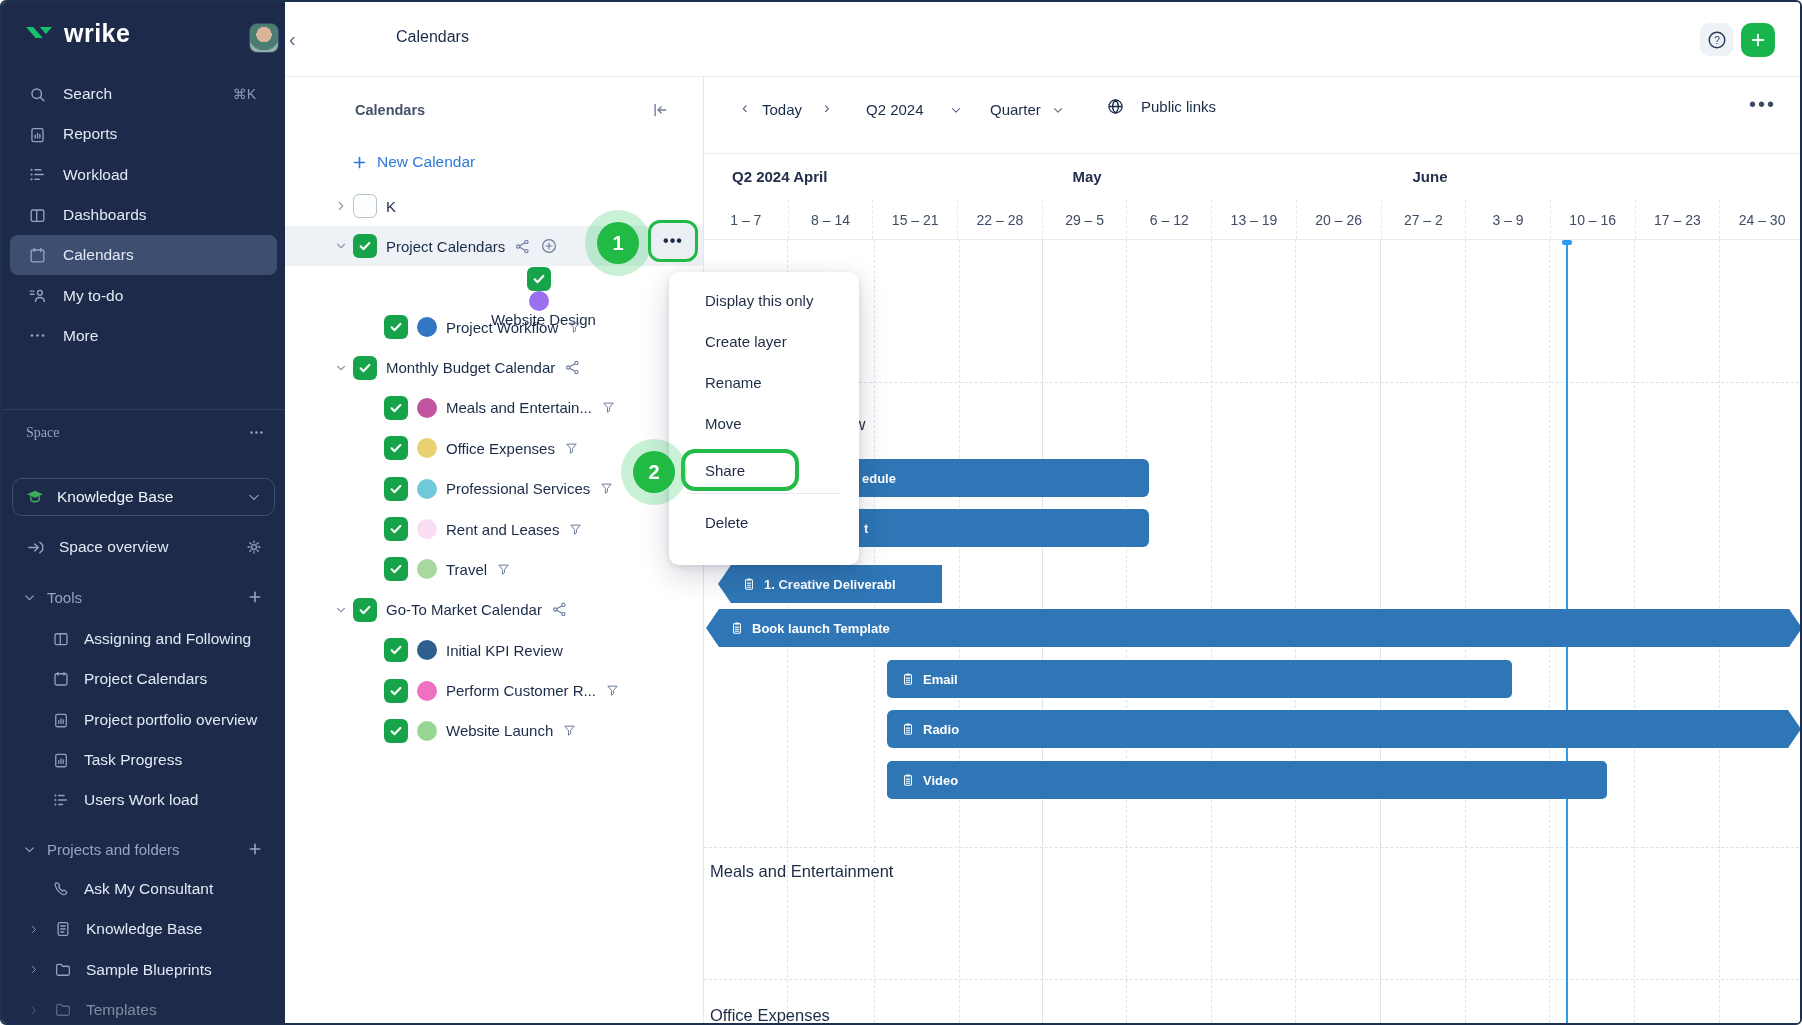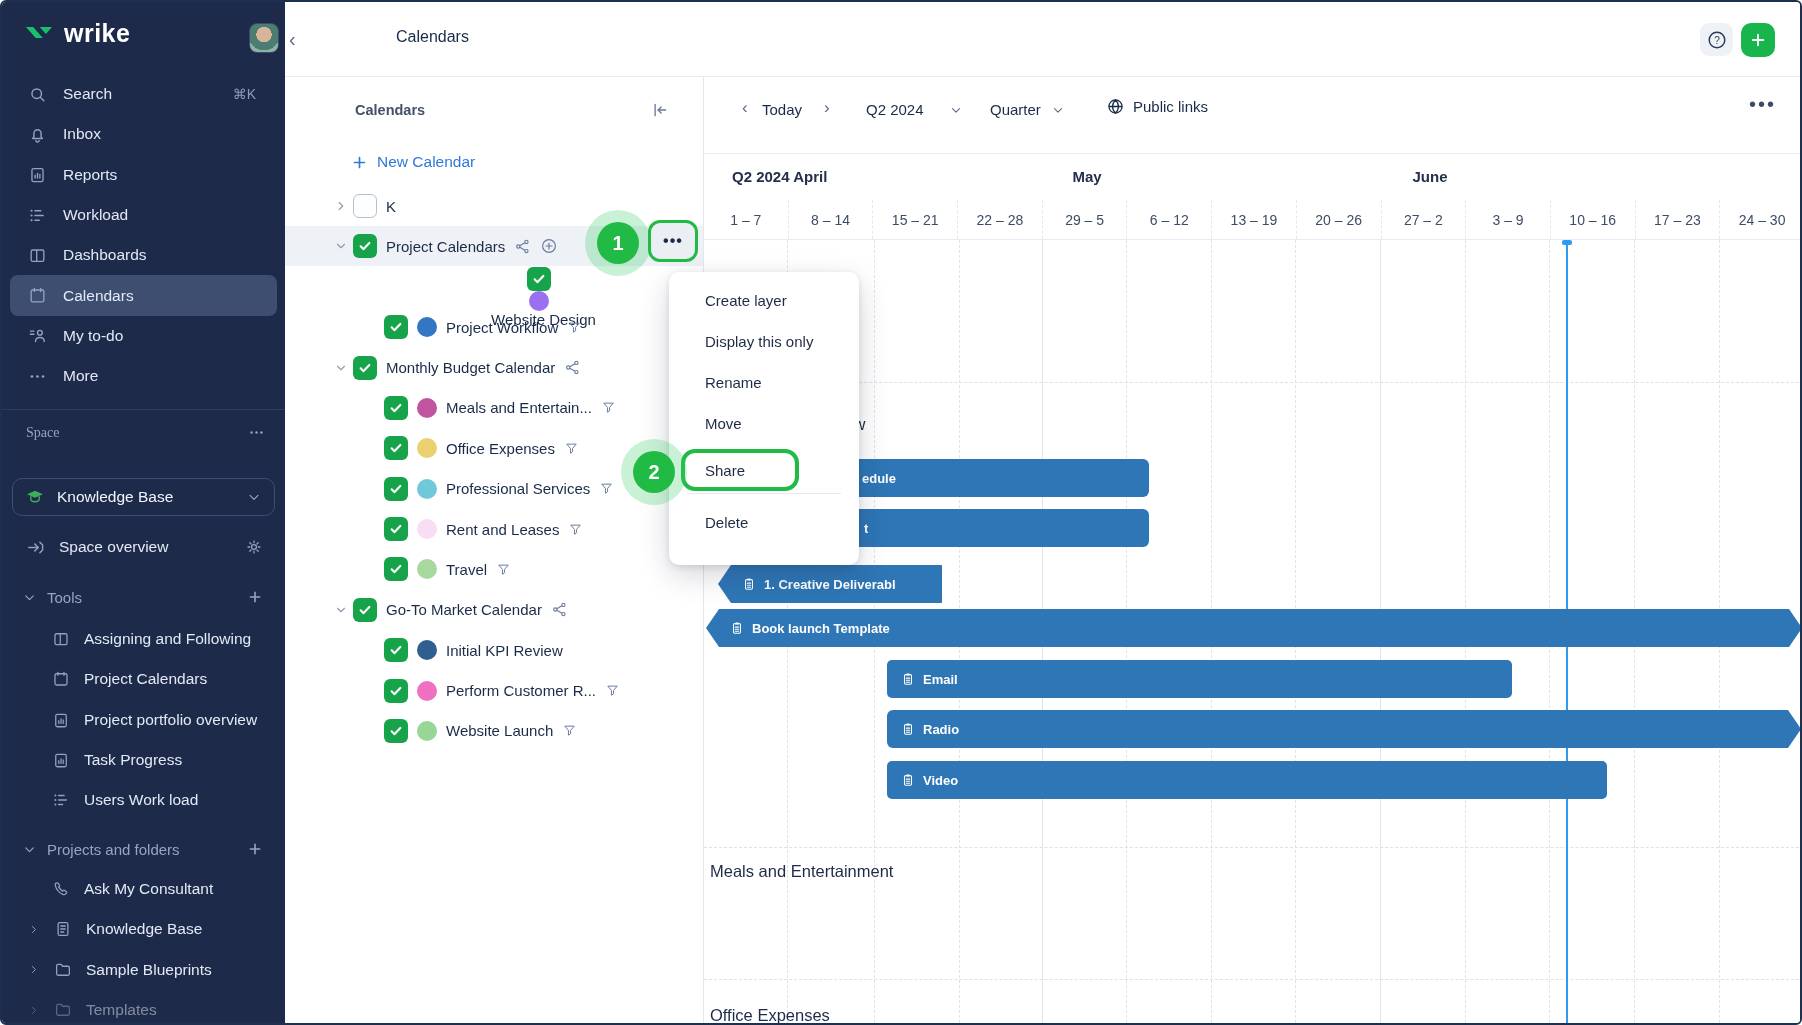--- a/index.html
+++ b/index.html
@@ -62,21 +62,21 @@
   .trow.lvl1{padding-left:99px;}
   
   #main{position:absolute;left:702px;top:75px;width:1100px;height:946px;background:#fff;}
   #toolbar{position:absolute;left:0;top:0;width:100%;height:77px;border-bottom:1px solid #e8ebf0;box-sizing:border-box;font-size:15px;color:#1a2b49;}
   #toolbar .tchev{color:#5b6b85;font-size:17px}
   #tb-prev{position:absolute;left:38px;top:21px}
   #tb-today{position:absolute;left:58px;top:24px;cursor:pointer;}
   #tb-next{position:absolute;left:120px;top:21px}
   #tb-range{position:absolute;left:162px;top:24px;display:flex;gap:25px;align-items:center;cursor:pointer;}
   #tb-zoom{position:absolute;left:286px;top:24px;display:flex;gap:10px;align-items:center;cursor:pointer;}
-  #tb-public{position:absolute;left:402px;top:20px;display:flex;gap:8px;align-items:center;cursor:pointer;}
+  #tb-public{position:absolute;left:402px;top:20px;display:flex;gap:16px;align-items:center;cursor:pointer;}
   #tb-more{position:absolute;left:1045px;top:16px;color:#3c4a63;font-size:20px;letter-spacing:2px;cursor:pointer;}
   #monthrow{position:absolute;left:0;top:77px;width:100%;height:46px;}
   .mlabel{position:absolute;top:14px;font-size:15px;font-weight:bold;color:#232f4b;white-space:nowrap;}
   #weekrow{position:absolute;left:0;top:123px;width:100%;height:40px;display:flex;border-bottom:1px solid #e8ebf0;box-sizing:border-box;}
   .wcell{flex:1;display:flex;align-items:center;justify-content:center;font-size:14px;color:#3e4c66;}
   .wcell + .wcell{border-left:1px dashed #e3e7ee;}
   #chart{position:absolute;left:0;top:163px;width:100%;height:783px;overflow:hidden;}
   .vline{position:absolute;top:0;bottom:0;width:0;border-left:1px dashed #dfe3ea;}
   .mline{position:absolute;top:-86px;bottom:0;width:0;border-left:1px solid #dee3ec;}
   .hline{position:absolute;left:0;width:100%;height:0;border-top:1px dashed #dce1ea;}
@@ -227,26 +227,20 @@
     <div class="navlist">
       <div class="navitem">
         <svg class="ico" width="19" height="19" viewBox="0 0 24 24">
             <use href="#sym-search"></use>
           </svg>
         <span>Search</span>
         <span class="short">⌘K</span>
       </div>
       <div class="navitem">
         <svg class="ico" width="19" height="19" viewBox="0 0 24 24">
-            <use href="#sym-bell"></use>
-          </svg>
-        <span>Inbox</span>
-      </div>
-      <div class="navitem">
-        <svg class="ico" width="19" height="19" viewBox="0 0 24 24">
             <use href="#sym-report"></use>
           </svg>
         <span>Reports</span>
       </div>
       <div class="navitem">
         <svg class="ico" width="19" height="19" viewBox="0 0 24 24">
             <use href="#sym-workload"></use>
           </svg>
         <span>Workload</span>
       </div>
@@ -722,22 +716,22 @@
         <div class="bar round" style="left: 183px; top: 521px; width: 720px;">
       <svg class="bicon" width="14" height="14" viewBox="0 0 24 24">
             <use href="#sym-clip"></use>
           </svg>
       <span class="blabel">Video</span>
     </div>
       </div>
   </div>
 
   <div id="ctxmenu">
+      <div class="mitem">Display this only</div>
       <div class="mitem">Create layer</div>
-      <div class="mitem">Display this only</div>
       <div class="mitem">Rename</div>
       <div class="mitem">Move</div>
       <div class="mitem"></div>
       <div class="mdivider"></div>
       <div class="mitem">Delete</div>
     </div>
   <div id="sharebox">
     <span>Share</span>
   </div>
 

